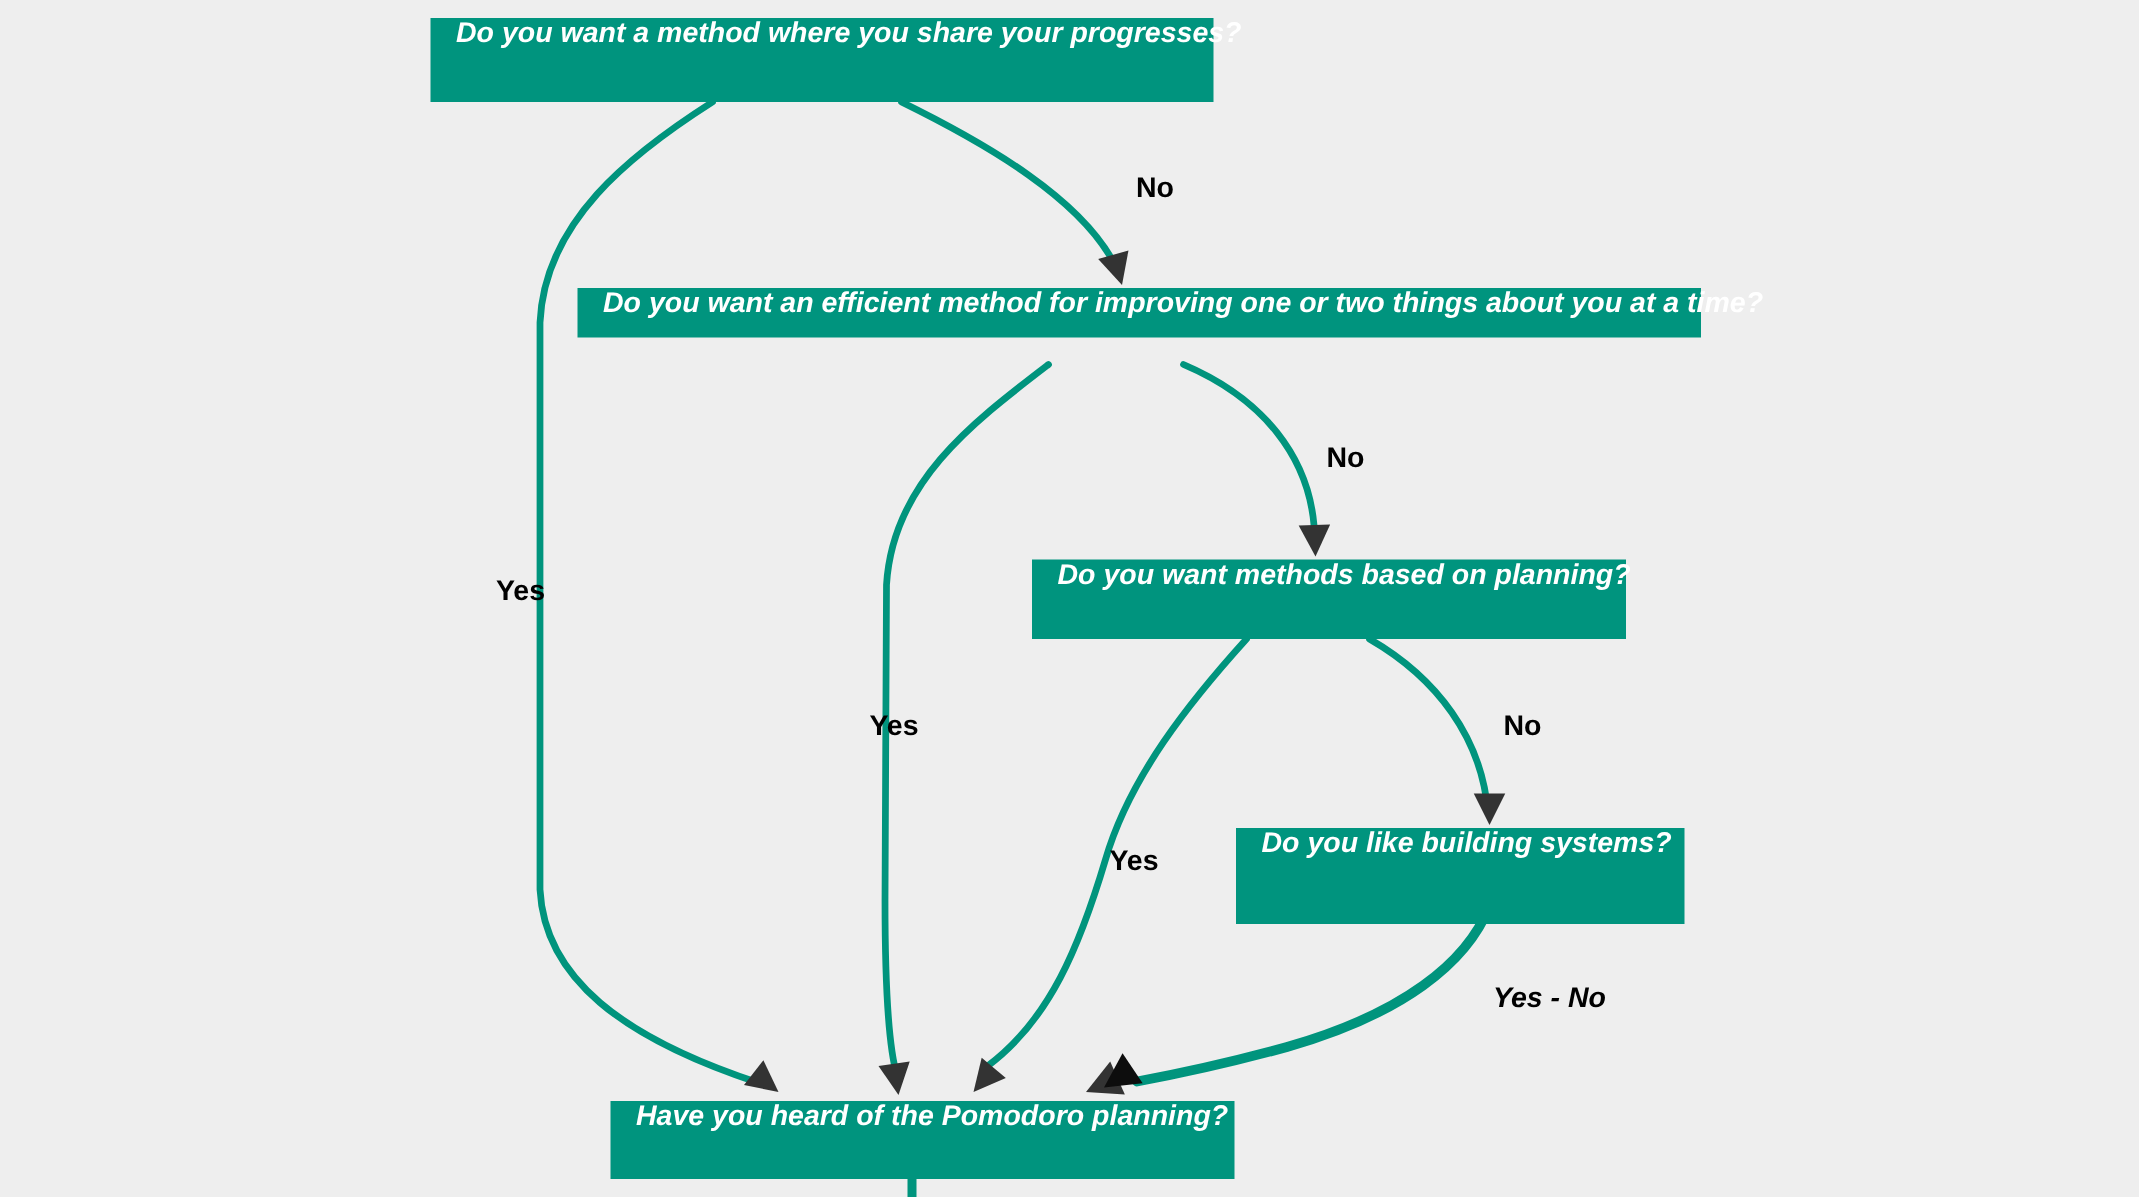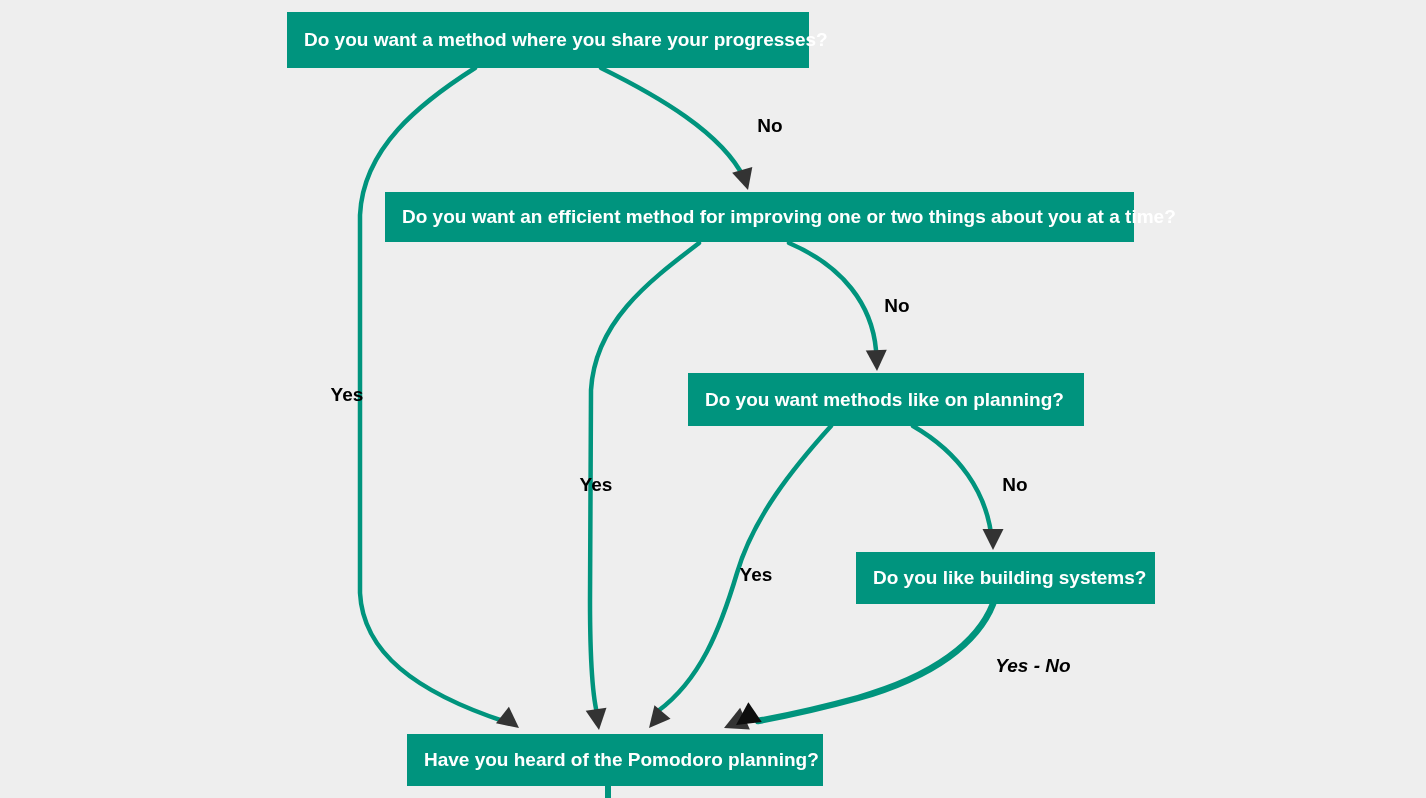--- a/index.html
+++ b/index.html
@@ -43,24 +43,25 @@
   polygon.arrow.dark {
     fill: var(--arrow-fill-double, #0d0d0d);
   }
   .node {
     position: absolute;
     background: var(--node-fill, #00947e);
     color: var(--node-text, #ffffff);
     font-size: 19px;
     font-weight: bold;
     display: flex;
-    align-items: center;
+    align-items: flex-start;
     padding-left: 17px;
     white-space: nowrap;
     overflow: visible;
+    font-style: italic;
   }
   .edge-label {
     position: absolute;
     transform: translate(-50%, -50%);
     color: var(--label-text, #000000);
     font-size: 19px;
     font-weight: bold;
     white-space: nowrap;
   }
 </style>
@@ -94,29 +95,29 @@
     <polygon class="arrow" points="0,0 -10.5,-21 10.5,-21" transform="translate(649,728) rotate(40)"></polygon>
     <polygon class="arrow" points="0,0 -10.5,-21 10.5,-21" transform="translate(993,550) rotate(0)"></polygon>
     <polygon class="arrow" points="0,0 -12,-23 12,-23" transform="translate(724,728) rotate(66)"></polygon>
     <polygon class="arrow dark" points="0,0 -12,-23 12,-23" transform="translate(736,725) rotate(56)"></polygon>
   </svg>
 
   <div class="node" style="left:287px; top:12px;  width:505px; height:56px;">
     <span>Do you want a method where you share your progresses?</span>
   </div>
 
-  <div class="node" style="left:385px; top:192px; width:732px; height:50px;">
+  <div class="node" style="left:385px; top:192px; width:732px; height:33px;">
     <span>Do you want an efficient method for improving one or two things about you at a time?</span>
   </div>
 
   <div class="node" style="left:688px; top:373px; width:379px; height:53px;">
-    <span>Do you want methods like on planning?</span>
+    <span>Do you want methods based on planning?</span>
   </div>
 
-  <div class="node" style="left:856px; top:552px; width:282px; height:52px;">
+  <div class="node" style="left:824px; top:552px; width:282px; height:64px;">
     <span>Do you like building systems?</span>
   </div>
 
   <div class="node" style="left:407px; top:734px; width:399px; height:52px;">
     <span>Have you heard of the Pomodoro planning?</span>
   </div>
 
   <span class="edge-label" style="left:347px; top:395px;">Yes</span>
   <span class="edge-label" style="left:770px; top:126px;">No</span>
   <span class="edge-label" style="left:596px; top:485px;">Yes</span>

